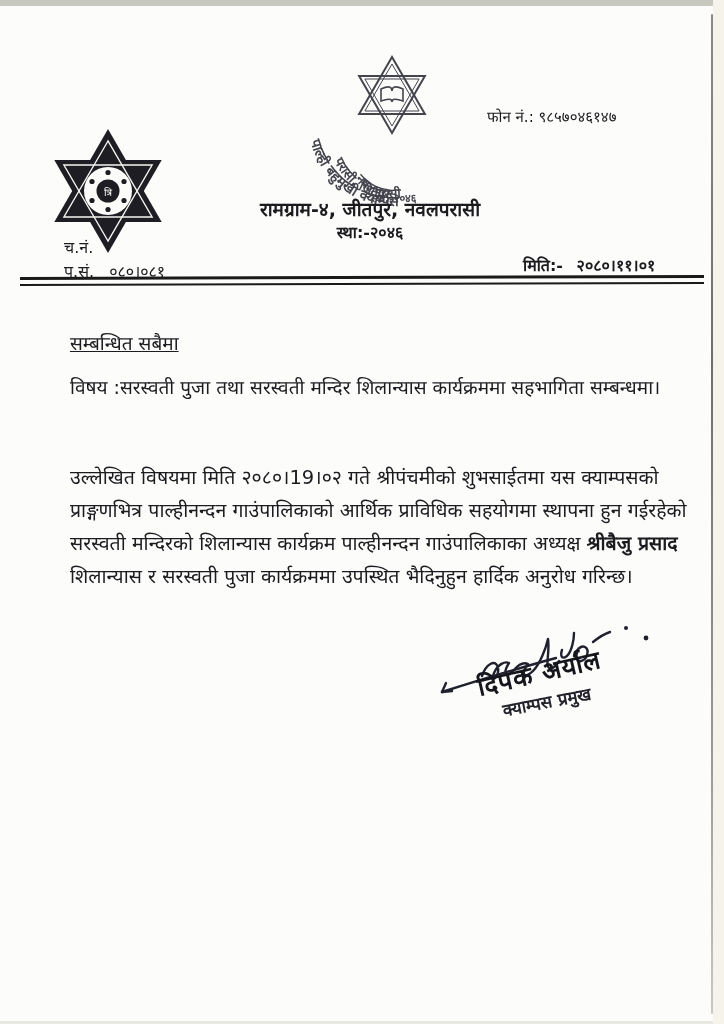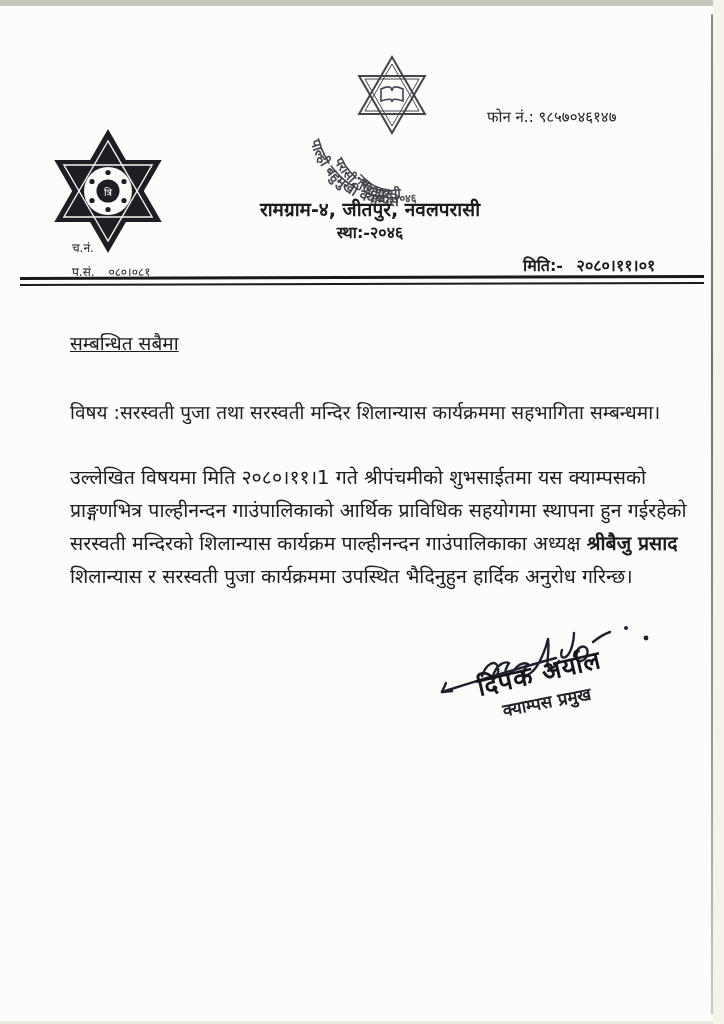--- a/index.html
+++ b/index.html
@@ -18,28 +18,28 @@
   .right-strip{right:0;top:0;width:11px;height:1024px;background:#f6f3ea;}
   .right-edge-line{right:11px;top:14px;width:2px;height:1000px;
     background:linear-gradient(to bottom,#8a8a88 0%,#6e6e6c 35%,#9a9a96 75%,#c9c9c4 100%);
     border-radius:2px;}
   
   .affiliation{left:141px;top:124px;font-size:16px;letter-spacing:.3px;}
   .campus-title{left:140px;top:148px;width:520px;font-size:36px;font-weight:700;white-space:nowrap;}
   .addr-line{left:230px;top:196px;width:280px;text-align:center;font-size:19px;font-weight:700;white-space:nowrap;}
   .estd-line{left:230px;top:221px;width:280px;text-align:center;font-size:16px;font-weight:600;}
   .phone{left:487px;top:106px;font-size:15px;}
-  .ref-block{left:72px;top:236px;font-size:12px;line-height:24px;}
+  .ref-block{left:64px;top:236px;font-size:16px;line-height:24px;}
   .date-line{left:523px;top:254px;font-size:16px;font-weight:bold;}
   .rule{left:20px;top:276px;width:684px;height:4px;
     border-top:3px solid #1a1a1a;border-bottom:2px solid #1a1a1a;
     transform:rotate(-0.15deg);}
   
   .salutation{left:70px;top:330px;font-size:19px;text-decoration:underline;}
-  .subject{left:70px;top:399px;font-size:19px;white-space:nowrap;}
+  .subject{left:70px;top:374px;font-size:19px;white-space:nowrap;}
   .body-lines{left:70px;top:461px;width:600px;font-size:19.5px;}
   .body-line{line-height:33px;white-space:nowrap;}
   .bold{font-weight:700;}
   
   .sig-scrawl{left:430px;top:612px;width:270px;height:110px;}
   .sig-name{left:476px;top:655px;font-size:25px;font-weight:700;letter-spacing:1px;
     transform:rotate(-13deg);color:#15151d;white-space:nowrap;}
   .sig-role{left:502px;top:690px;font-size:17px;font-weight:700;
     transform:rotate(-11deg);color:#23232c;white-space:nowrap;}
   svg{display:block;}
@@ -116,21 +116,21 @@
   <div class="abs date-line">
     <span>मिति:-</span>
     <span style="margin-left:8px;">२०८०।११।०१</span>
   </div>
 
   <div class="abs rule"></div>
 
   <div class="abs salutation">सम्बन्धित सबैमा</div>
   <div class="abs subject">विषय :सरस्वती पुजा तथा सरस्वती मन्दिर शिलान्यास कार्यक्रममा सहभागिता सम्बन्धमा।</div>
   <div class="abs body-lines" id="body-lines">
-      <div class="body-line"><span>उल्लेखित विषयमा मिति २०८०।११।1 गते श्रीपंचमीको शुभसाईतमा यस क्याम्पसको</span></div>
+      <div class="body-line"><span>उल्लेखित विषयमा मिति २०८०।19।०२ गते श्रीपंचमीको शुभसाईतमा यस क्याम्पसको</span></div>
       <div class="body-line"><span>प्राङ्गणभित्र पाल्हीनन्दन गाउंपालिकाको आर्थिक प्राविधिक सहयोगमा स्थापना हुन गईरहेको</span></div>
       <div class="body-line"><span>सरस्वती मन्दिरको शिलान्यास कार्यक्रम पाल्हीनन्दन गाउंपालिकाका अध्यक्ष </span><span class="bold">श्रीबैजु प्रसाद</span></div>
       <div class="body-line"><span>शिलान्यास र सरस्वती पुजा कार्यक्रममा उपस्थित भैदिनुहुन हार्दिक अनुरोध गरिन्छ।</span></div>
     </div>
 
   <div class="abs sig-scrawl">
     <svg width="270" height="110" viewBox="0 0 270 110">
       <g fill="none" stroke="#20212f" stroke-width="2.4" stroke-linecap="round" stroke-linejoin="round">
         <path d="M 12 80 C 50 68 85 57 126 46"></path>
         <path d="M 12 80 l 10 -1"></path>

